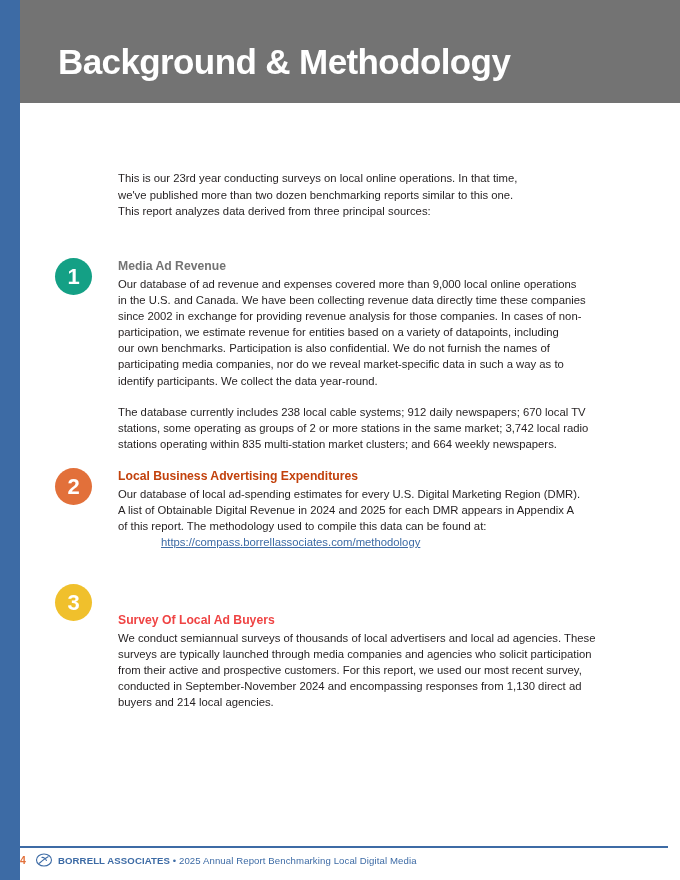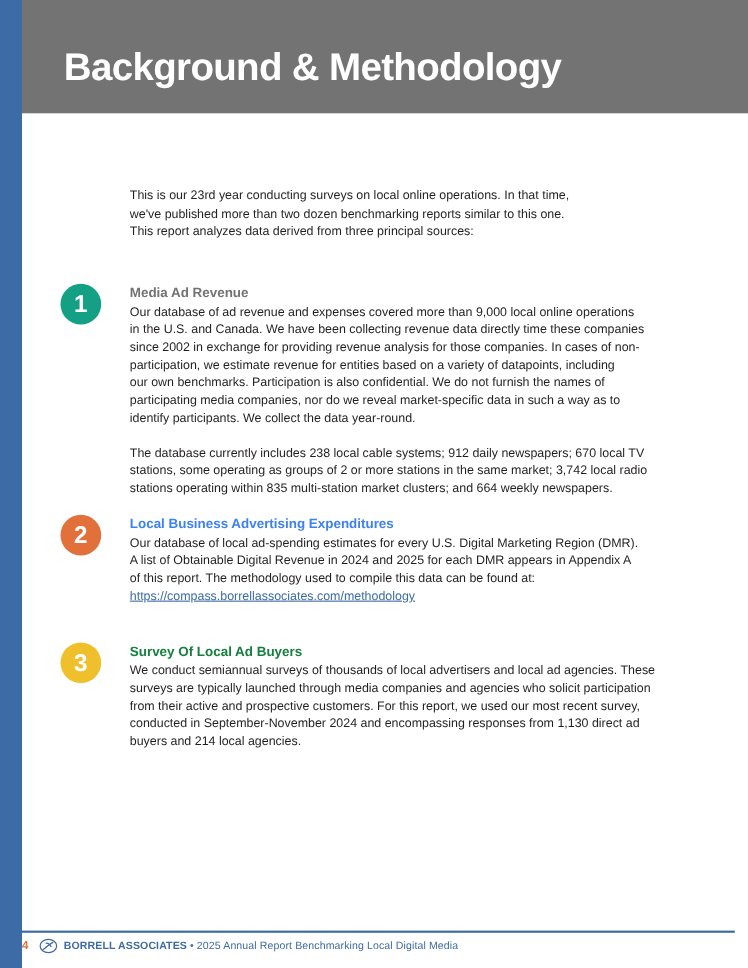--- a/index.html
+++ b/index.html
@@ -95,33 +95,34 @@
     top: 0;
     width: 505px;
   }
   .sec-heading {
     font-size: 12.2px;
     font-weight: bold;
     margin: 0 0 2px 0;
     line-height: 16px;
   }
   .h-teal { color: #737373; }
-  .h-orange { color: #3b82f6; }
-  .h-yellow { color: #15803d; }
+  .h-orange { color: #c2410c; }
+  .h-yellow { color: #ef4444; margin-top: 28px; }
 
   .sec-para {
     font-size: 11.3px;
     line-height: 16.1px;
     color: #231f20;
   }
   .sec-para div { white-space: nowrap; }
   .gap { height: 15px; }
 
   .link {
     color: #3d6ba5;
+    margin-left: 43px;
   }
 
   
   .footer-rule {
     position: absolute;
     left: 12px;
     top: 846px;
     width: 656px;
     height: 1.5px;
     background: #3d6ba5;

